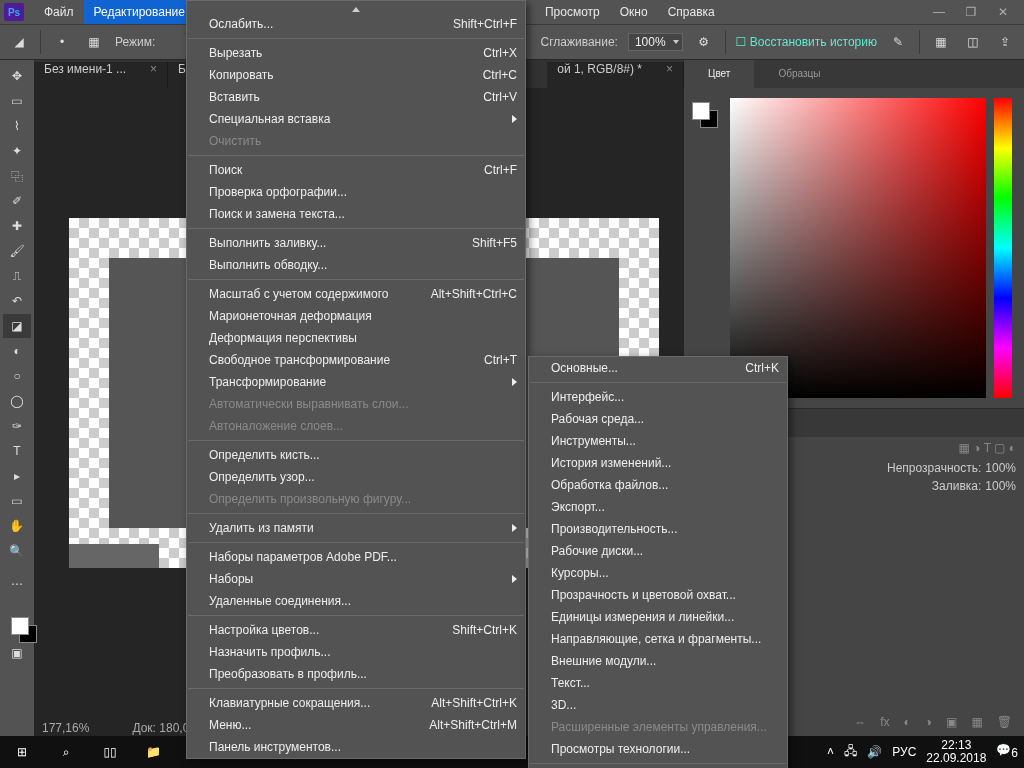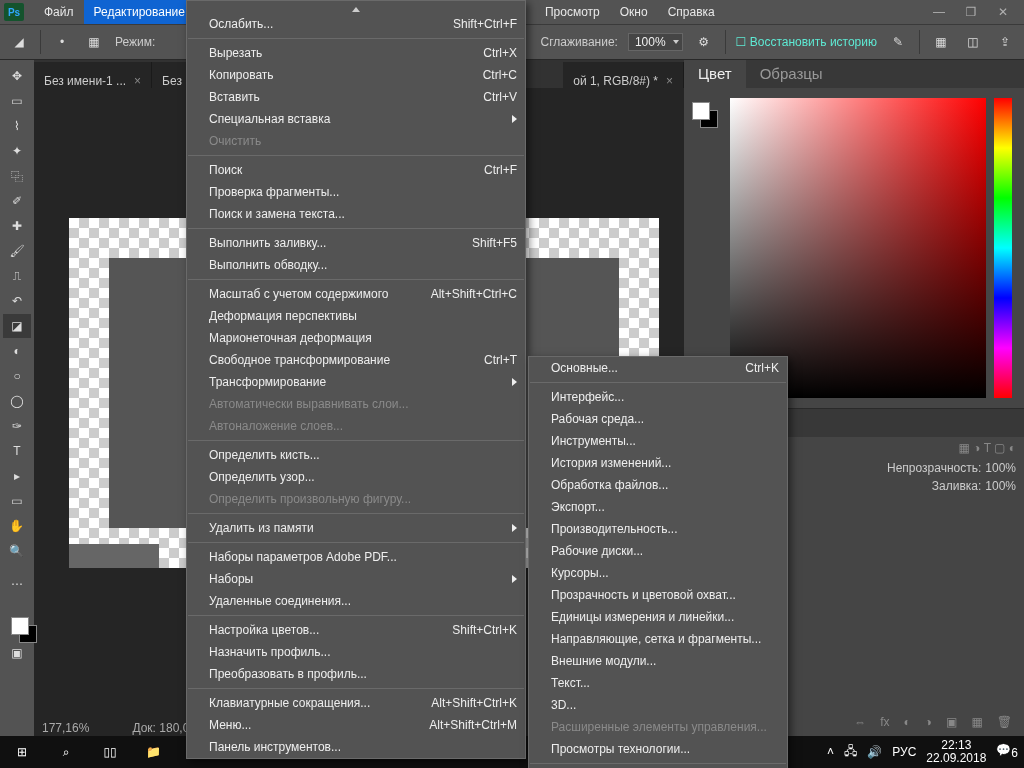--- a/index.html
+++ b/index.html
@@ -1,49 +1,49 @@
 <!DOCTYPE html>
 <html><head>
 <meta charset="utf-8">
 <style>
 *{margin:0;padding:0;box-sizing:border-box;font-family:"Segoe UI",Tahoma,sans-serif;font-size:12px;user-select:none}
 body{background:#323232;width:1024px;height:768px;overflow:hidden;position:relative;color:#e0e0e0}
 .menubar{height:24px;background:#535353;display:flex;align-items:center;padding-left:4px}
-.ps-icon{width:20px;height:18px;background:#14532d;color:#31a8ff;display:flex;align-items:center;justify-content:center;font-weight:bold;font-size:10px;border-radius:2px;margin-right:10px}
+.ps-icon{width:20px;height:18px;background:#4c1d95;color:#31a8ff;display:flex;align-items:center;justify-content:center;font-weight:bold;font-size:10px;border-radius:2px;margin-right:10px}
 .menubar-item{padding:0 10px;height:24px;line-height:24px;color:#e8e8e8;cursor:pointer}
 .menubar-item.active{background:#0f64d2;color:#fff}
 .win-controls{margin-left:auto;display:flex;gap:18px;padding-right:14px;color:#b0b0b0}
 .win-btn{width:14px;text-align:center;cursor:pointer}
 
 .optbar{height:36px;background:#535353;border-top:1px solid #3a3a3a;border-bottom:1px solid #282828;display:flex;align-items:center;padding:0 8px;gap:10px;color:#ccc}
 .opt-icon{width:22px;height:22px;display:flex;align-items:center;justify-content:center;color:#ddd}
 .opt-sep{width:1px;height:24px;background:#3a3a3a}
 .opt-select{background:#454545;border:1px solid #666;padding:1px 16px 1px 6px;position:relative;color:#eee}
 .opt-select::after{content:"";position:absolute;right:3px;top:6px;border-left:3px solid transparent;border-right:3px solid transparent;border-top:4px solid #ccc}
 
 .workspace{position:absolute;top:60px;left:0;right:0;bottom:32px;background:#252525;display:flex}
 .toolbar{width:34px;background:#535353;display:flex;flex-direction:column;align-items:center;padding-top:4px;z-index:2}
 .tool{width:28px;height:24px;display:flex;align-items:center;justify-content:center;color:#ddd;cursor:pointer;margin-bottom:1px}
 .tool.sel{background:#3a3a3a}
 
 .tabbar{position:absolute;top:60px;left:34px;right:340px;height:28px;background:#323232;display:flex;align-items:flex-end;z-index:2}
-.doc-tab{height:26px;background:#252525;color:#ccc;padding:0 10px;display:flex;align-items:flex-end;gap:8px;font-size:11px;border-right:1px solid #1a1a1a}
+.doc-tab{height:26px;background:#252525;color:#ccc;padding:0 10px;display:flex;align-items:flex-start;gap:24px;font-size:11px;border-right:1px solid #1a1a1a}
 .doc-tab .x{color:#888;cursor:pointer}
 
 .canvas-area{position:absolute;top:88px;left:34px;right:340px;bottom:48px;background:#252525;overflow:hidden}
 .canvas-doc{position:absolute;top:130px;left:35px;width:590px;height:350px;background:repeating-conic-gradient(#ccc 0 25%,#fff 0 50%) 0 0/20px 20px}
 .canvas-layer{position:absolute;top:40px;left:40px;right:40px;bottom:40px;background:#555}
 .canvas-corner{position:absolute;bottom:0;left:0;width:90px;height:24px;background:#666}
 
 .statusbar-doc{position:absolute;bottom:32px;left:34px;right:340px;height:16px;background:#252525;color:#aaa;font-size:11px;padding-left:8px;line-height:16px}
 .statusbar-doc span+span{margin-left:40px}
 
 .panels{position:absolute;top:60px;right:0;bottom:32px;width:340px;background:#454545;z-index:2}
 .panel-tabs{display:flex;background:#383838;height:28px}
-.panel-tab{padding:0 14px;line-height:28px;color:#999;cursor:pointer;font-size:15px}
+.panel-tab{padding:0 24px;line-height:28px;color:#999;cursor:pointer;font-size:10px}
 .panel-tab.act{background:#454545;color:#eee}
 .color-panel{height:320px;position:relative;background:#454545}
 .swatch-pair{position:absolute;top:14px;left:8px}
 .sw{width:18px;height:18px;border:1px solid #888;position:absolute}
 .sw.f{background:#fff;top:0;left:0;z-index:2}
 .sw.b{background:#000;top:8px;left:8px}
 .color-field{position:absolute;top:10px;left:46px;right:38px;bottom:10px;background:linear-gradient(to bottom,rgba(0,0,0,0),#000),linear-gradient(to right,#fff,#ff0000)}
 .hue-strip{position:absolute;top:10px;right:12px;width:18px;bottom:10px;background:linear-gradient(to bottom,#f00,#ff0,#0f0,#0ff,#00f,#f0f,#f00)}
 
 .layers-panel{border-top:1px solid #2a2a2a}
@@ -224,43 +224,43 @@
     </div>
     <div class="menu-item disabled">
       <span>Очистить</span>
     </div>
     <div class="menu-sep"></div>
     <div class="menu-item">
       <span>Поиск</span>
       <span class="shortcut">Ctrl+F</span>
     </div>
     <div class="menu-item">
-      <span>Проверка фрагменты...</span>
+      <span>Проверка орфографии...</span>
     </div>
     <div class="menu-item">
       <span>Поиск и замена текста...</span>
     </div>
     <div class="menu-sep"></div>
     <div class="menu-item">
       <span>Выполнить заливку...</span>
       <span class="shortcut">Shift+F5</span>
     </div>
     <div class="menu-item">
       <span>Выполнить обводку...</span>
     </div>
     <div class="menu-sep"></div>
     <div class="menu-item">
       <span>Масштаб с учетом содержимого</span>
       <span class="shortcut">Alt+Shift+Ctrl+C</span>
     </div>
     <div class="menu-item">
+      <span>Марионеточная деформация</span>
+    </div>
+    <div class="menu-item">
       <span>Деформация перспективы</span>
-    </div>
-    <div class="menu-item">
-      <span>Марионеточная деформация</span>
     </div>
     <div class="menu-item">
       <span>Свободное трансформирование</span>
       <span class="shortcut">Ctrl+T</span>
     </div>
     <div class="menu-item has-sub">
       <span>Трансформирование</span>
     </div>
     <div class="menu-item disabled">
       <span>Автоматически выравнивать слои...</span>

